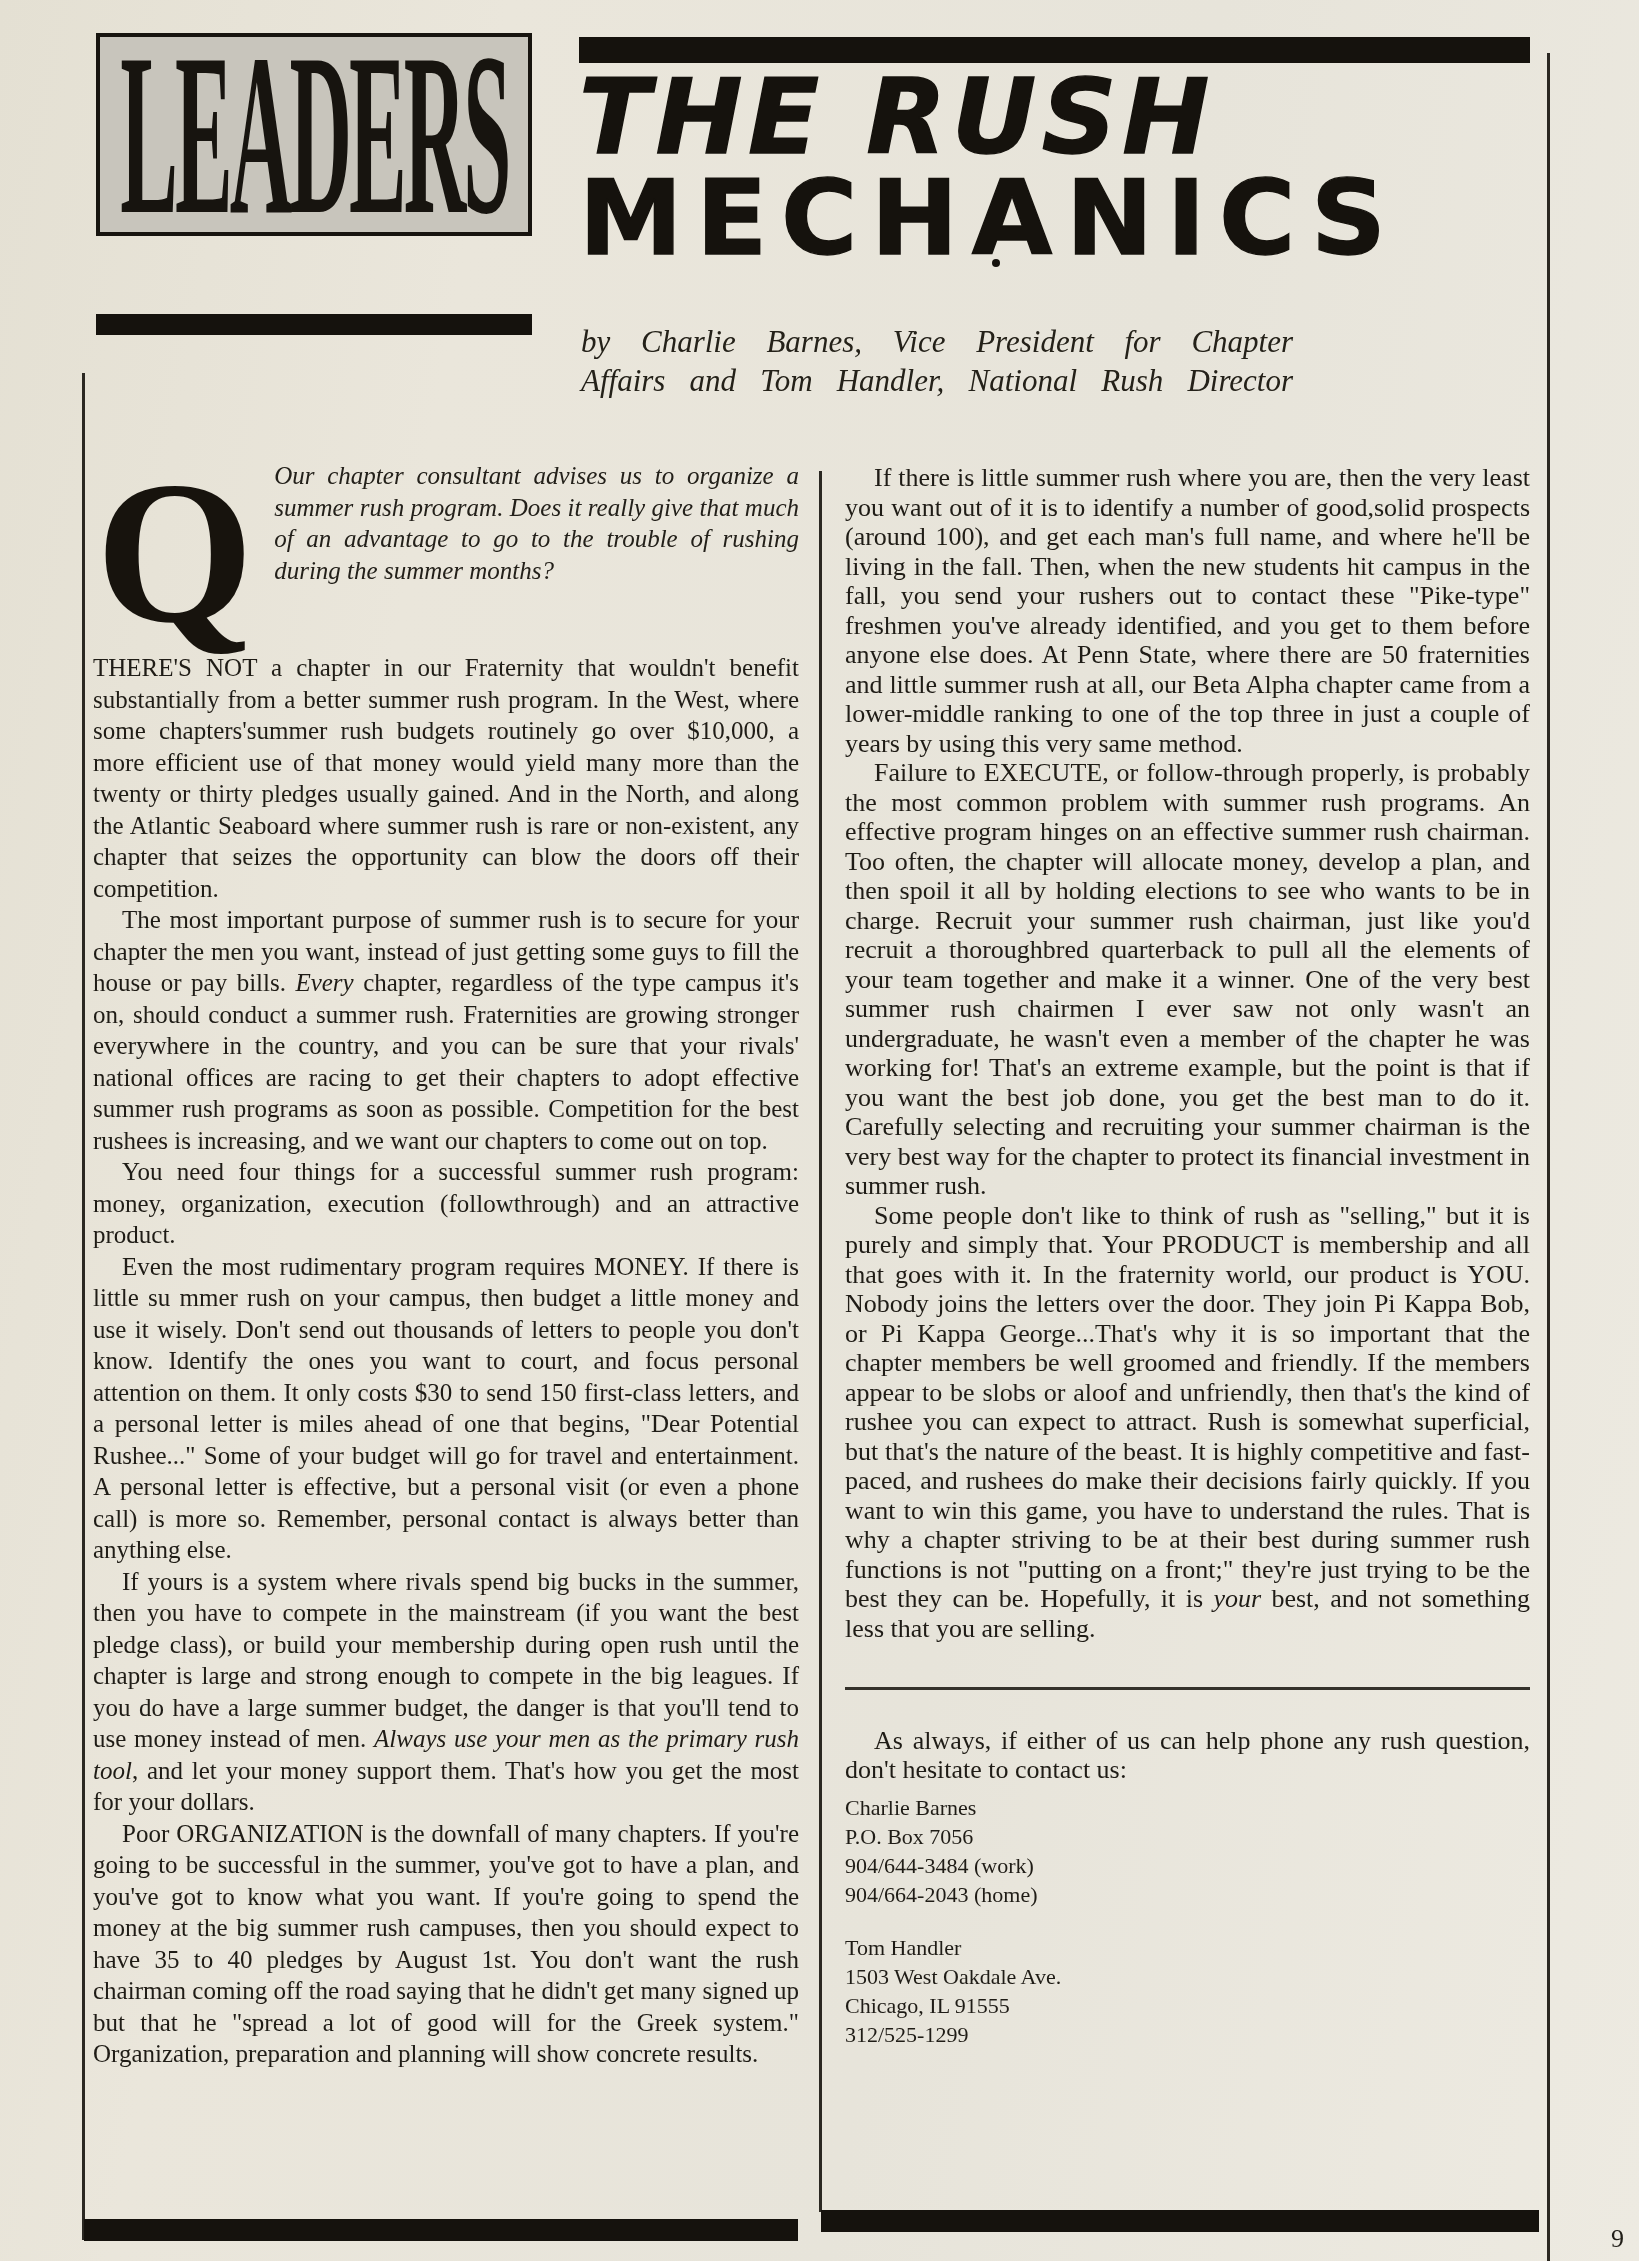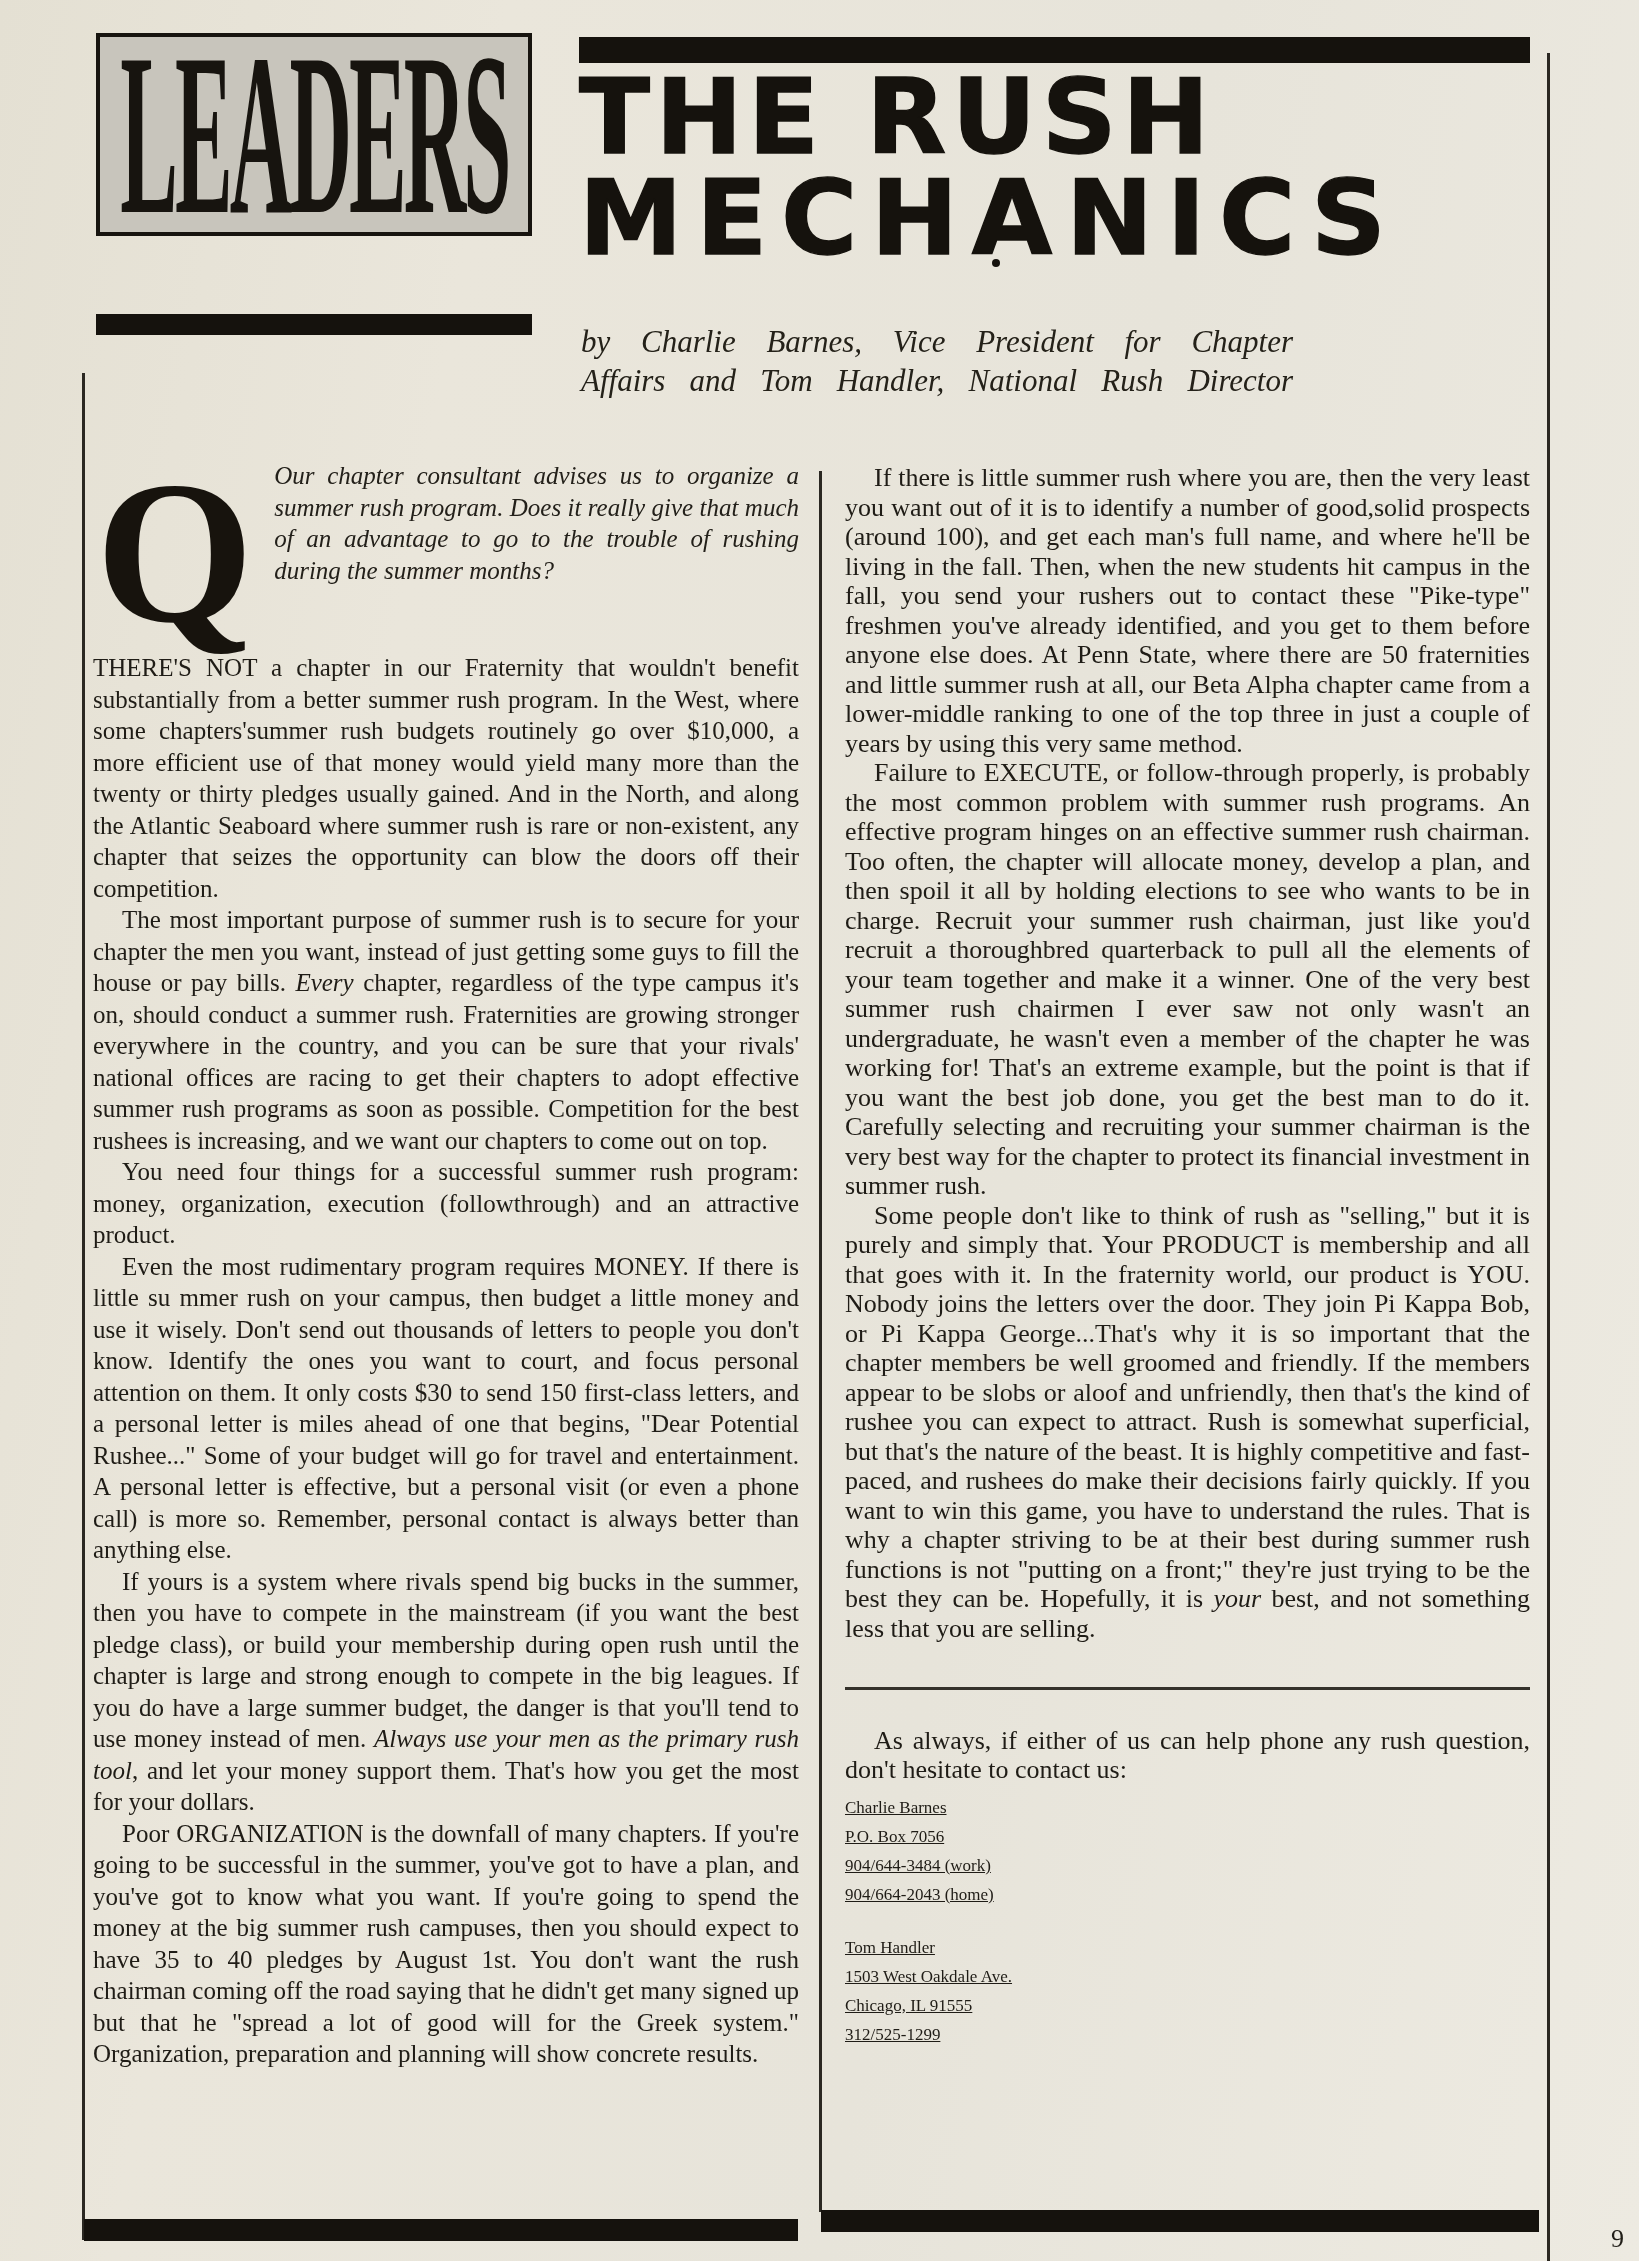--- a/index.html
+++ b/index.html
@@ -24,21 +24,21 @@
     color:#17140f; transform:scale(0.42,1.12);
   }
   .logo-underbar { position:absolute; left:96px; top:314px; width:436px; height:20.6px; background:#15120d; }
   .top-bar { position:absolute; left:579px; top:37px; width:951px; height:26px; background:#15120d; }
   .title-block { position:absolute; left:579px; top:67px; color:#15120d; }
   .title-line {
     display:block; font-family:"DejaVu Sans", sans-serif; font-weight:bold;
     font-size:104px; line-height:101px; white-space:nowrap;
     -webkit-text-stroke:1.4px #15120d;
   }
-  .title-line.l1 { letter-spacing:5.5px; }
+  .title-line.l1 { letter-spacing:5.5px;font-style:italic; }
   .title-line.l2 { letter-spacing:13.7px; }
   .title-stray-dot { position:absolute; left:992px; top:259px; width:8.2px; height:8.2px; border-radius:50%; background:#15120d; }
   .byline { position:absolute; left:581px; top:322px; width:712px;
     font-style:italic; font-size:31px; line-height:39px; color:#242119; }
   .byline .bl-line { text-align:justify; text-align-last:justify; }
   
   .rule-v { position:absolute; width:2.7px; background:#2b2822; }
   .rule-left-edge { left:82px; top:373px; height:1867px; }
   .rule-right-edge { left:1547px; top:53px; height:2208px; }
   .rule-mid { left:819px; top:471px; height:1741px; }
@@ -57,21 +57,21 @@
   }
   .question-body p { margin:0; font-style:italic; font-size:27px; line-height:39px; text-align:justify; color:#23201a; }
   .q-clear { clear:both; }
   .body-paras p { margin:0; text-align:justify; }
   .col-left .body-paras p { font-size:25px; line-height:31.5px; }
   .col-right .body-paras p { font-size:26px; line-height:29.5px; }
   .body-paras p.indent { text-indent:29px; }
   .ital { font-style:italic; }
   .contact-divider { height:2.7px; background:#35322b; margin:44px 0 36px 0; border:0; width:100%; }
   .contact-intro p { margin:0; font-size:25px; line-height:29px; text-align:justify; text-indent:29px; }
-  .contact-block { margin-top:8.2px; font-size:17px; line-height:29px;text-decoration:underline; }
+  .contact-block { margin-top:8.2px; font-size:22px; line-height:29px; }
   .contact-block.second { margin-top:24px; }
   .contact-block .line { white-space:nowrap; }
 </style>
 </head>
 <body>
 
 <div id="page">
 
   <div class="logo-box">
     <span class="logo-text">LEADERS</span>

